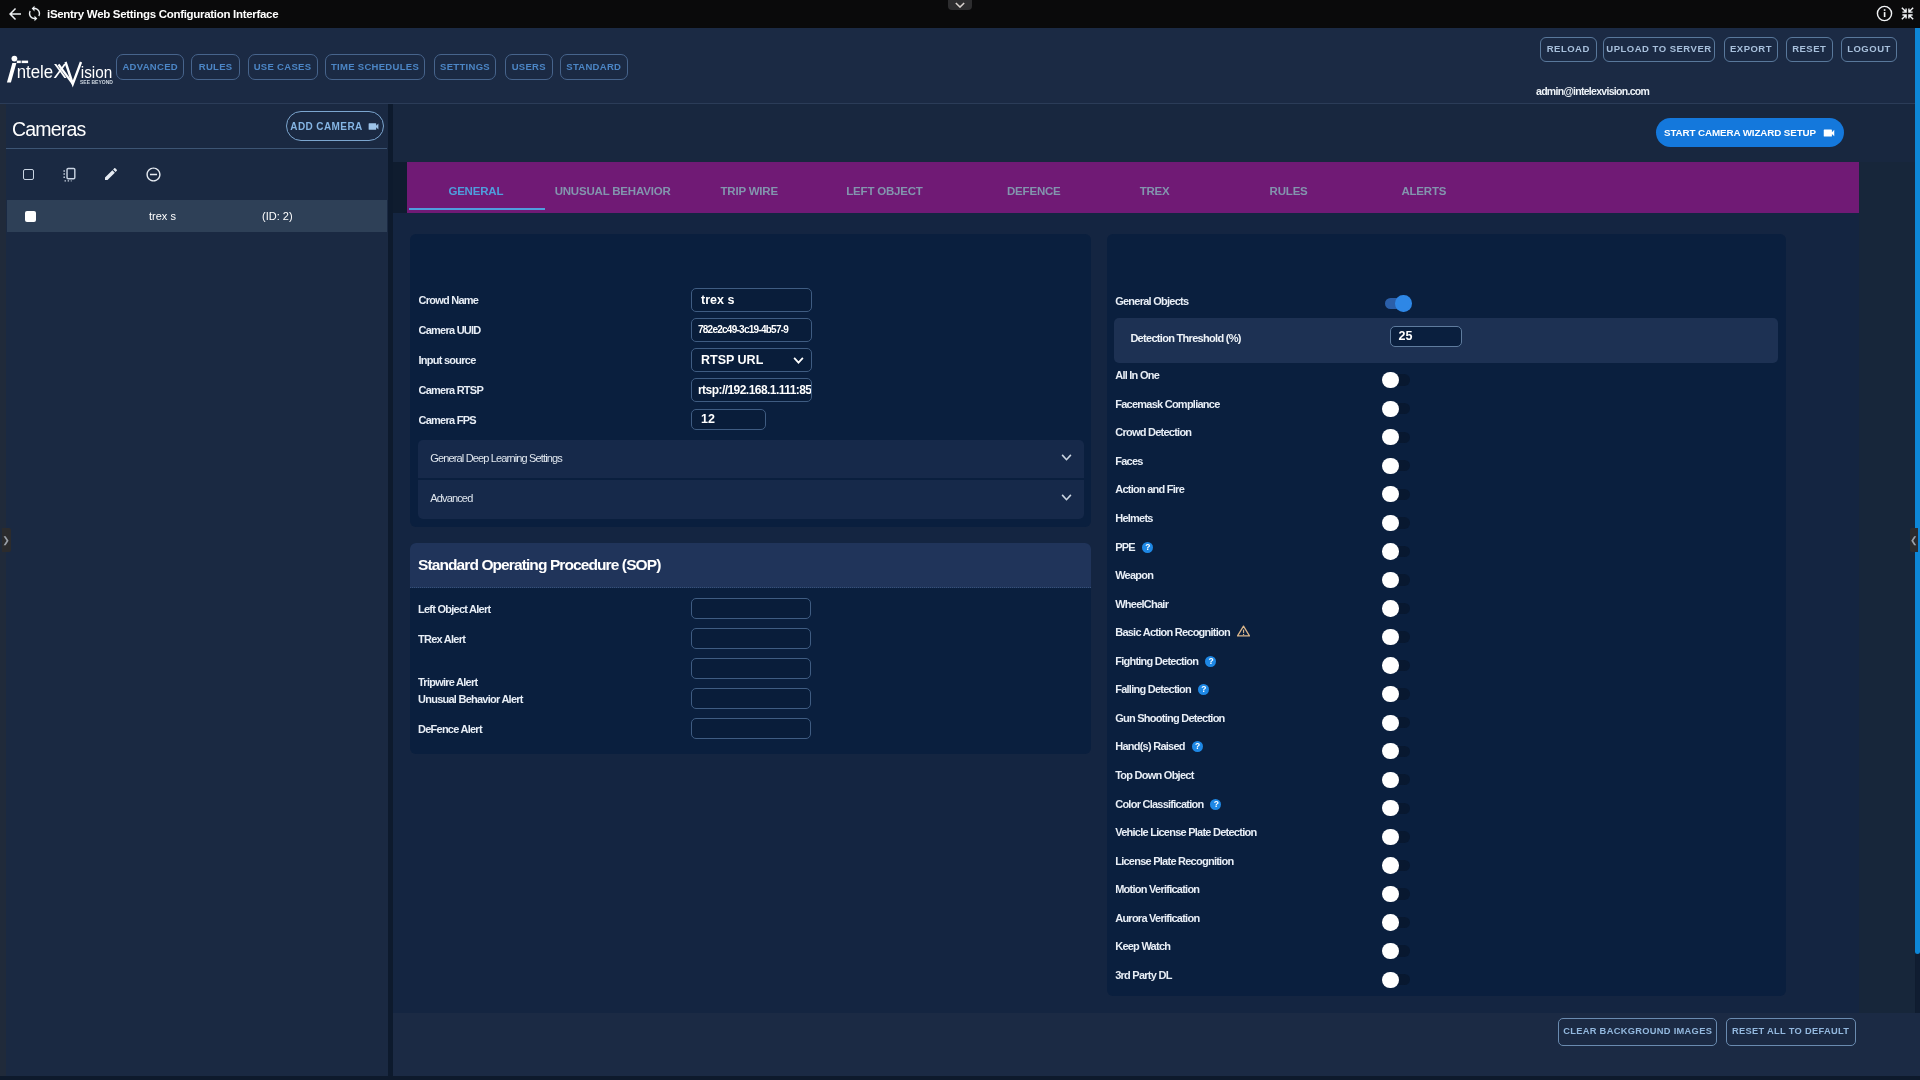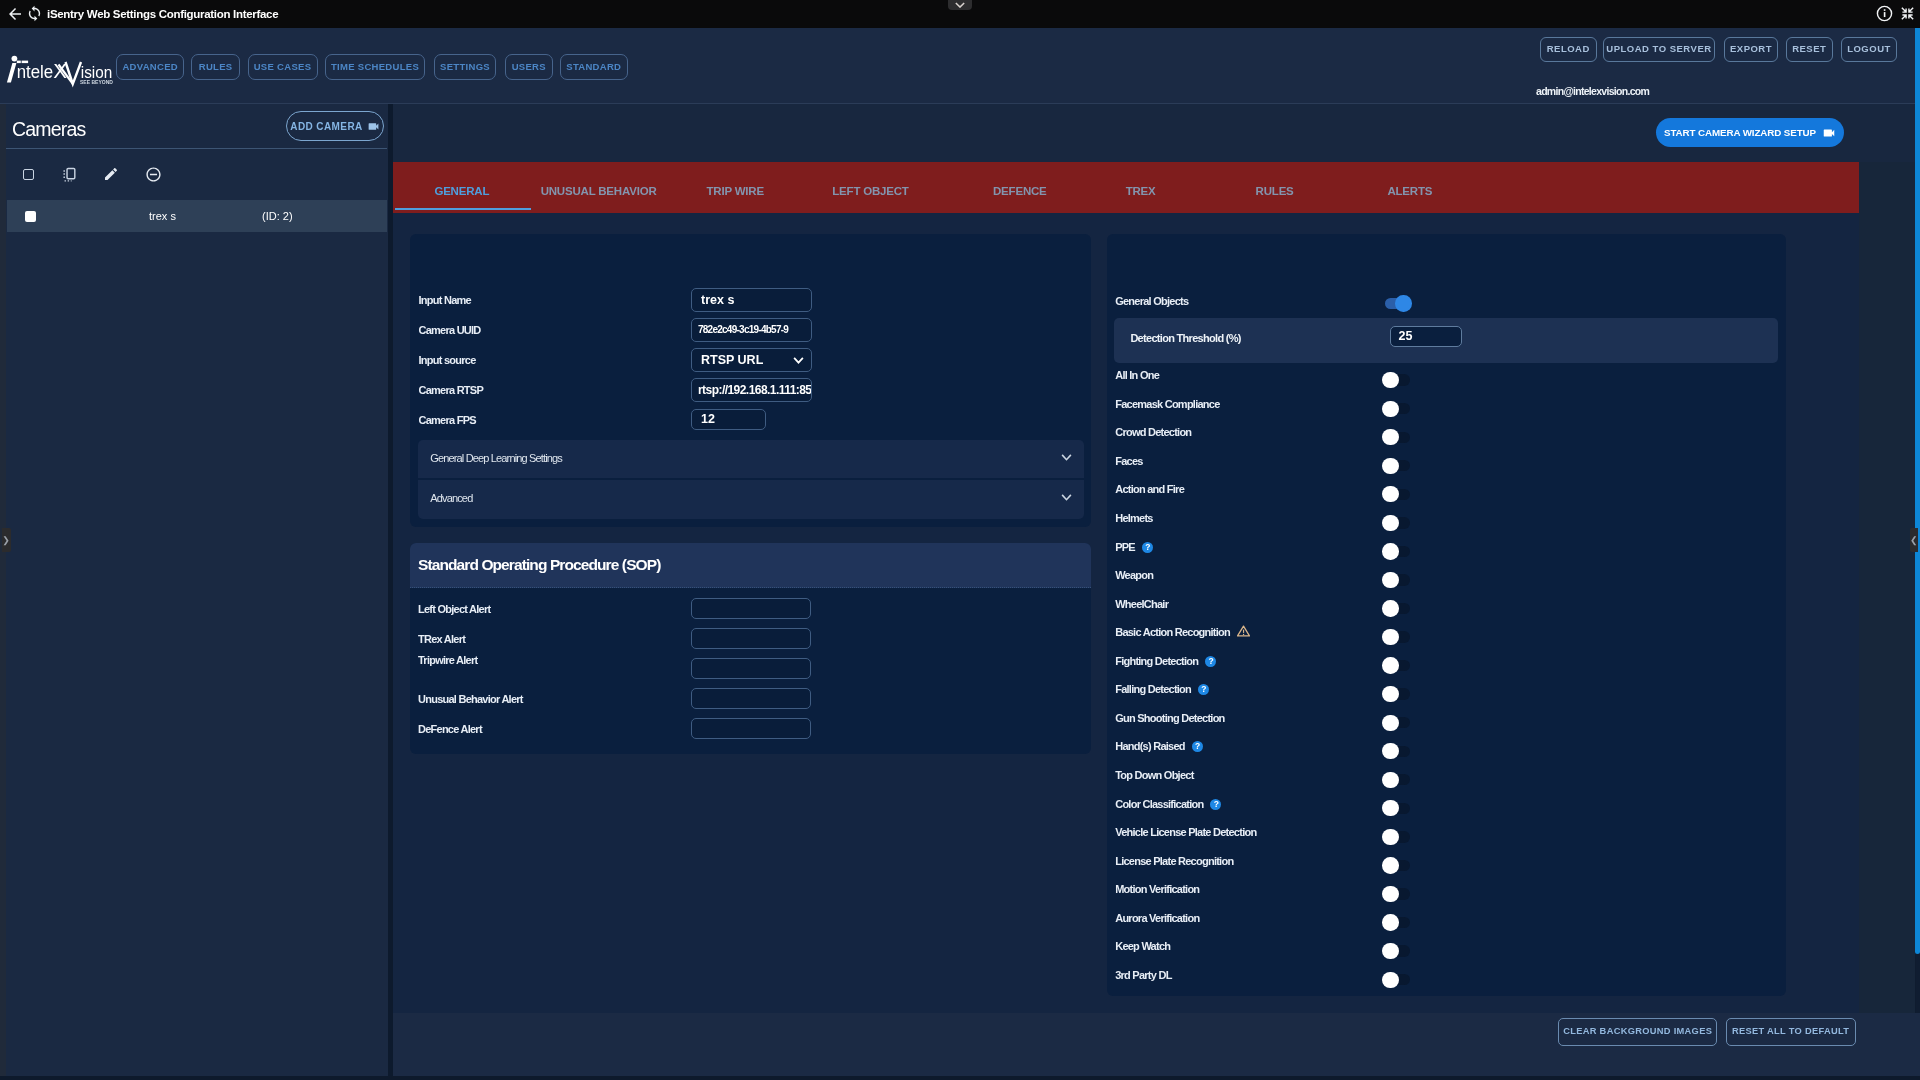--- a/index.html
+++ b/index.html
@@ -27,21 +27,21 @@
 .sdivider { position:absolute; left:6px; top:43.5px; width:381px; height:1px; background:#3d5574; }
 .sicons { position:absolute; left:0; top:60px; width:388px; height:30px; }
 .trow { position:absolute; left:7px; top:96px; width:380px; height:31.5px; background:#2e4057; }
 .trow .cb { position:absolute; left:18px; top:10.5px; width:11px; height:11px; background:#fff; border-radius:2px; }
 .trow .nm { position:absolute; left:142px; top:9.5px; color:#fff; font-size:11px; }
 .trow .id { position:absolute; left:255px; top:9.5px; color:#fff; font-size:11px; }
 
 .mainstrip { position:absolute; left:393px; top:104px; width:1527px; height:58px; background:#18273f; }
 .startbtn { position:absolute; left:1656px; top:118px; width:188px; height:29px; background:#1478dc; border-radius:14.5px;
   color:#fff; font-size:9.8px; font-weight:bold; letter-spacing:-0.1px; display:flex; align-items:center; justify-content:center; gap:6px; z-index:6; white-space:nowrap; }
-.tabbar { position:absolute; left:393px; top:162px; width:1466px; height:51px; background:#7f1d1d; }
+.tabbar { position:absolute; left:407px; top:162px; width:1466px; height:51px; background:#701a75; }
 .tab { position:absolute; top:22.5px; width:200px; text-align:center; color:#8395ae; font-size:11.5px; font-weight:bold; letter-spacing:-0.2px; white-space:nowrap; }
 .tab.on { color:#4f9edd; }
 .tabline { position:absolute; left:2px; top:45.5px; width:136px; height:2.8px; background:#4f9edd; }
 .content { position:absolute; left:393px; top:213px; width:1466px; height:800px; background:#142541; }
 .footer { position:absolute; left:393px; top:1013px; width:1527px; height:67px; background:#1b2a44; }
 .fbtn { position:absolute; top:4.5px; height:28.5px; border:1.5px solid #6a8bb0; border-radius:5px;
   color:#93b8de; font-size:9.3px; font-weight:bold; letter-spacing:.3px; text-align:center; line-height:25.5px; white-space:nowrap; }
 .rightstrip { position:absolute; left:1859px; top:162px; width:56px; height:851px; background:#17263a; }
 
 .panel { position:absolute; background:#0a1f3e; border-radius:6px; }
@@ -176,21 +176,21 @@
       <div class="tab" style="left:526.8px">DEFENCE</div>
       <div class="tab" style="left:647.6px">TREX</div>
       <div class="tab" style="left:781.6px">RULES</div>
       <div class="tab" style="left:916.8px">ALERTS</div>
     <div class="tabline"></div>
   </div>
   <div class="content"></div>
   <div class="rightstrip"></div>
 
   <div class="panel" style="left:410px;top:233.5px;width:681px;height:293.5px">
-    <div class="flab" style="top:58.0px">Input Name</div>
+    <div class="flab" style="top:58.0px">Crowd Name</div>
 <div class="flab" style="top:88.2px">Camera UUID</div>
 <div class="flab" style="top:118.3px">Input source</div>
 <div class="flab" style="top:148.4px">Camera RTSP</div>
 <div class="flab" style="top:178.6px">Camera FPS</div>
     <div class="inp" style="left:281px;top:54px;width:120.7px;height:24px">trex s</div>
     <div class="inp" style="left:281px;top:84.2px;width:120.7px;height:24px;letter-spacing:-0.75px;padding-left:6px;font-size:10px">782e2c49-3c19-4b57-9</div>
     <div class="inp" style="left:281px;top:114.3px;width:120.7px;height:24px">RTSP URL
       <svg style="position:absolute;right:7px;top:8px" width="11" height="7" viewBox="0 0 12 8">
           <path d="M1 1 L6 6.5 L11 1" fill="none" stroke="#fff" stroke-width="2"></path>
         </svg>
@@ -212,21 +212,21 @@
   </div>
 
   <div class="panel" style="left:409.5px;top:542.5px;width:681px;height:211.2px">
     <div class="phead" style="height:45.5px">
         <span style="top:13px;letter-spacing:-0.9px">Standard Operating Procedure (SOP)</span>
       </div>
     <div class="flab" style="top:58.1px">Left Object Alert</div>
       <div class="inp" style="left:281.8px;top:55.6px;width:119.6px;height:21px"></div>
 <div class="flab" style="top:88.1px">TRex Alert</div>
       <div class="inp" style="left:281.8px;top:85.6px;width:119.6px;height:21px"></div>
-<div class="flab" style="top:109px">Tripwire Alert</div>
+<div class="flab" style="top:131px">Tripwire Alert</div>
       <div class="inp" style="left:281.8px;top:115.6px;width:119.6px;height:21px"></div>
 <div class="flab" style="top:148.1px">Unusual Behavior Alert</div>
       <div class="inp" style="left:281.8px;top:145.6px;width:119.6px;height:21px"></div>
 <div class="flab" style="top:178.1px">DeFence Alert</div>
       <div class="inp" style="left:281.8px;top:175.6px;width:119.6px;height:21px"></div>
   </div>
 
   <div class="panel" style="left:1107.3px;top:233.5px;width:678.3px;height:762.5px">
     <div class="dlab" style="top:59.3px">General Objects</div>
     <div class="tr-on" style="top:64.5px"></div>

